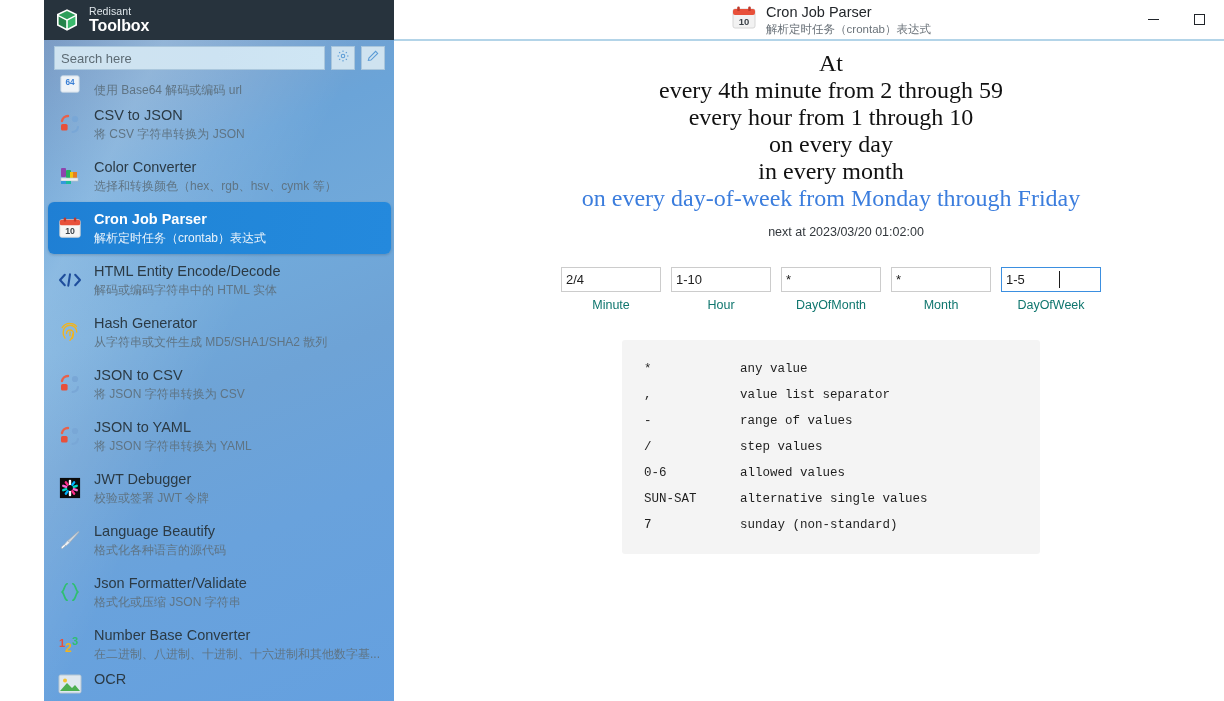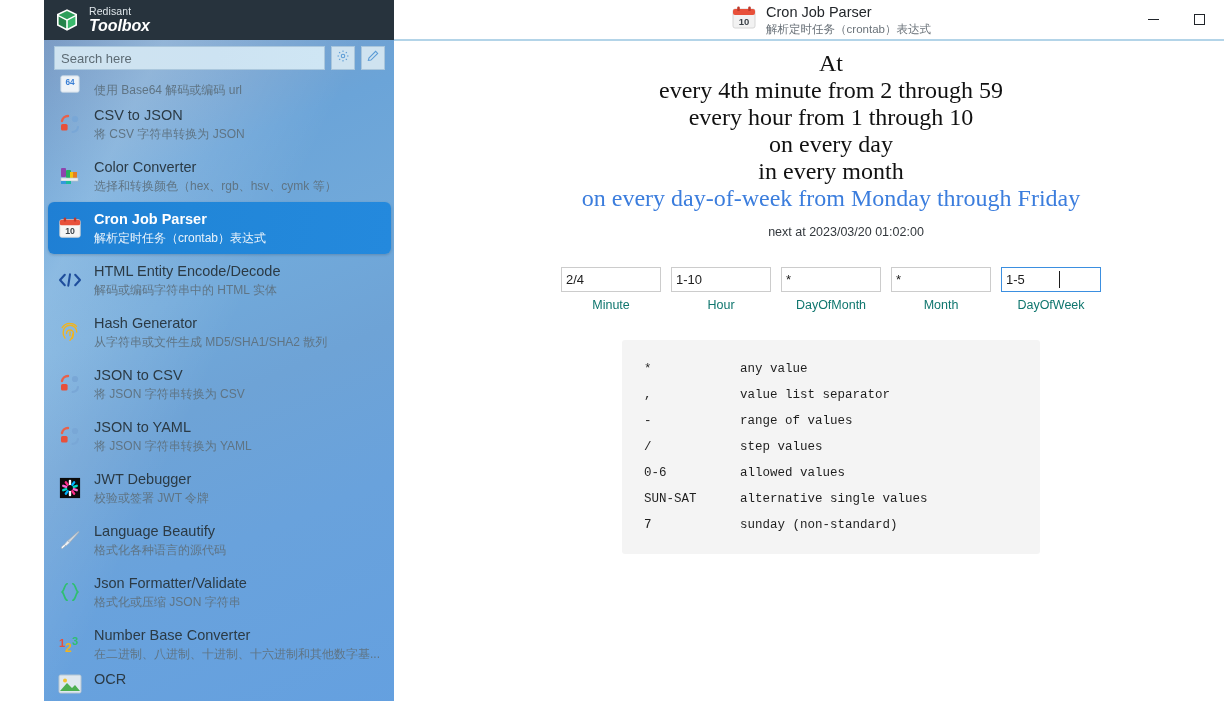--- a/index.html
+++ b/index.html
@@ -27,21 +27,21 @@
     margin-left: 10px; margin-right: 9px;
     width: 26px; height: 26px;
     position: relative;
   }
   .brand-text { display: flex; flex-direction: column; justify-content: center; line-height: 1; }
   .brand-top {
     color: #dfe6ea; font-size: 10.5px; letter-spacing: 0.1px;
     margin-bottom: 2px;
   }
   .brand-bottom {
-    color: #ffffff; font-size: 16px; font-weight: bold; letter-spacing: -0.1px; font-style: italic;
+    color: #ffffff; font-size: 16px; font-weight: bold; letter-spacing: -0.1px;
   }
 
   #sidebar-body {
     position: absolute; left: 0; top: 40px;
     width: 350px; height: 685px;
     background: linear-gradient(157deg, #7b9bc4 0%, #6ba4d8 22%, #71a9da 38%, #6ea3d6 52%, #69a2dc 70%, #64a0e0 100%);
     overflow: hidden;
     padding-left: 16px;
   }
   

